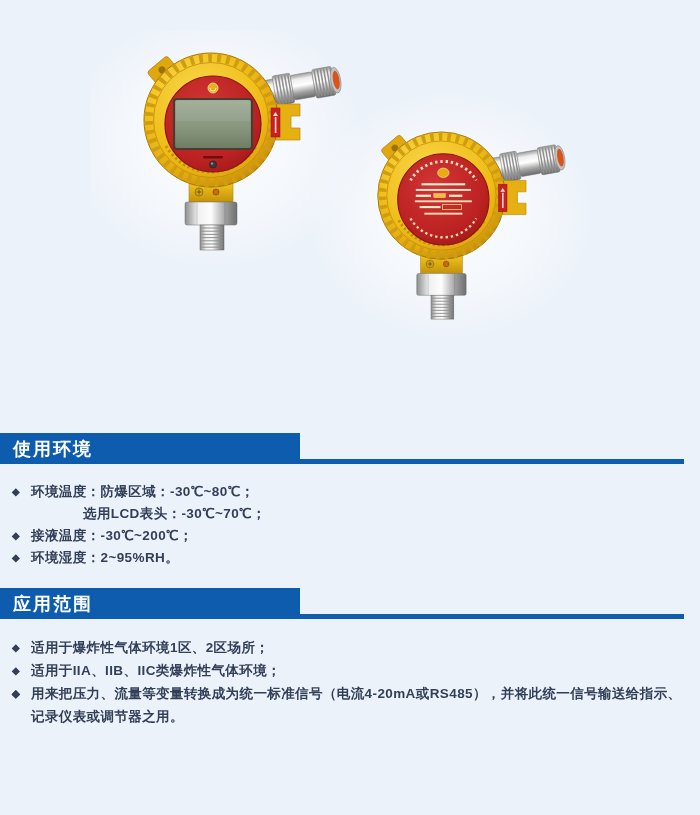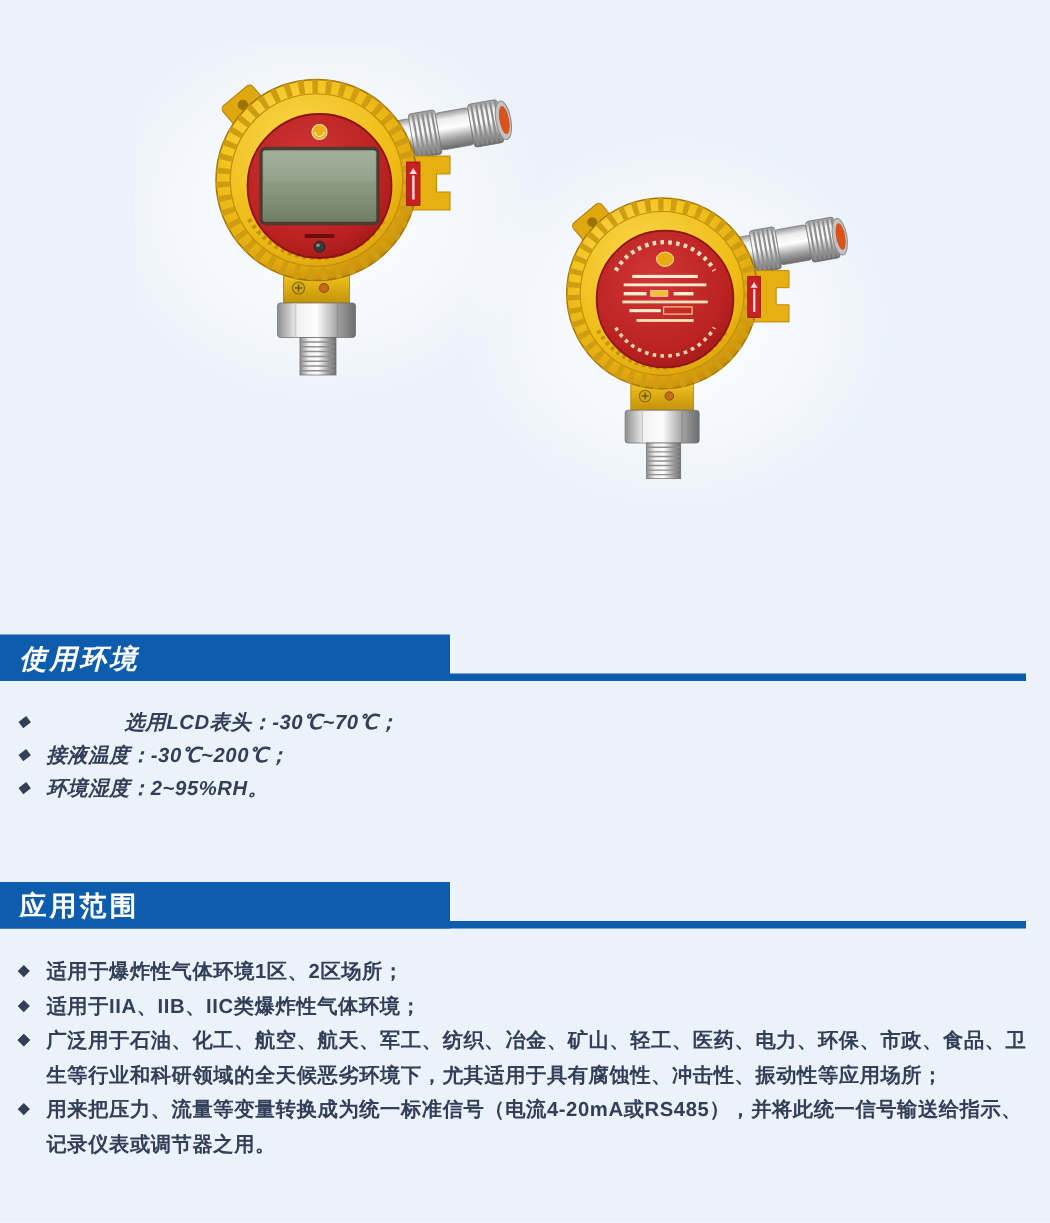--- a/index.html
+++ b/index.html
@@ -4,21 +4,21 @@
 <style>
   html,body{margin:0;padding:0;}
   .page{
     position:relative;width:700px;height:815px;overflow:hidden;
     background:#ecf2fa;
     font-family:"Liberation Sans", sans-serif;
   }
   .hero{position:absolute;left:90px;top:30px;width:520px;height:320px;}
   .hero svg{display:block;width:520px;height:320px;}
   .sec{position:absolute;left:0;width:700px;}
-  .sec1{top:423px;font-style:italic;}
+  .sec1{top:433px;}
   .sec2{top:588px;}
   .sec-box{
     position:absolute;left:0;top:0;width:300px;height:31px;box-sizing:border-box;
     background:#0d5cad;color:#ffffff;display:flex;align-items:center;
     padding-left:13px;font-size:18px;font-weight:bold;letter-spacing:2px;
   }
   .sec-line{position:absolute;left:0;top:26px;width:684px;height:5px;background:#0d5cad;}
   ul.bullets{
     list-style:none;margin:0;padding:0;
     position:relative;top:48px;left:12px;width:678px;
@@ -187,20 +187,21 @@
       </g>
     </svg>
   </div>
 
   <section class="sec sec1">
     <div class="sec-line"></div>
     <h2 class="sec-box" style="margin:0;">使用环境</h2>
     <ul class="bullets">
       <li class="row">
         <span class="dia">◆</span>
+        <span>环境温度：防爆区域：-30℃~80℃；</span>
       </li>
       <li class="row sub">
         <span>选用LCD表头：-30℃~70℃；</span>
       </li>
       <li class="row">
         <span class="dia">◆</span>
         <span>接液温度：-30℃~200℃；</span>
       </li>
       <li class="row">
         <span class="dia">◆</span>
@@ -222,21 +223,20 @@
         <span>适用于IIA、IIB、IIC类爆炸性气体环境；</span>
       </li>
       <li class="row">
         <span class="dia">◆</span>
       </li>
       <li class="row">
         <span class="dia">◆</span>
       </li>
       <li class="row">
         <span class="dia">◆</span>
-        <span>广泛用于石油、化工、航空、航天、军工、纺织、冶金、矿山、轻工、医药、电力、环保、市政、食品、卫生等行业和科研领域的全天候恶劣环境下，尤其适用于具有腐蚀性、冲击性、振动性等应用场所；</span>
       </li>
       <li class="row">
         <span class="dia">◆</span>
         <span>用来把压力、流量等变量转换成为统一标准信号（电流4-20mA或RS485），并将此统一信号输送给指示、记录仪表或调节器之用。</span>
       </li>
     </ul>
   </section>
 
 </div>
 

